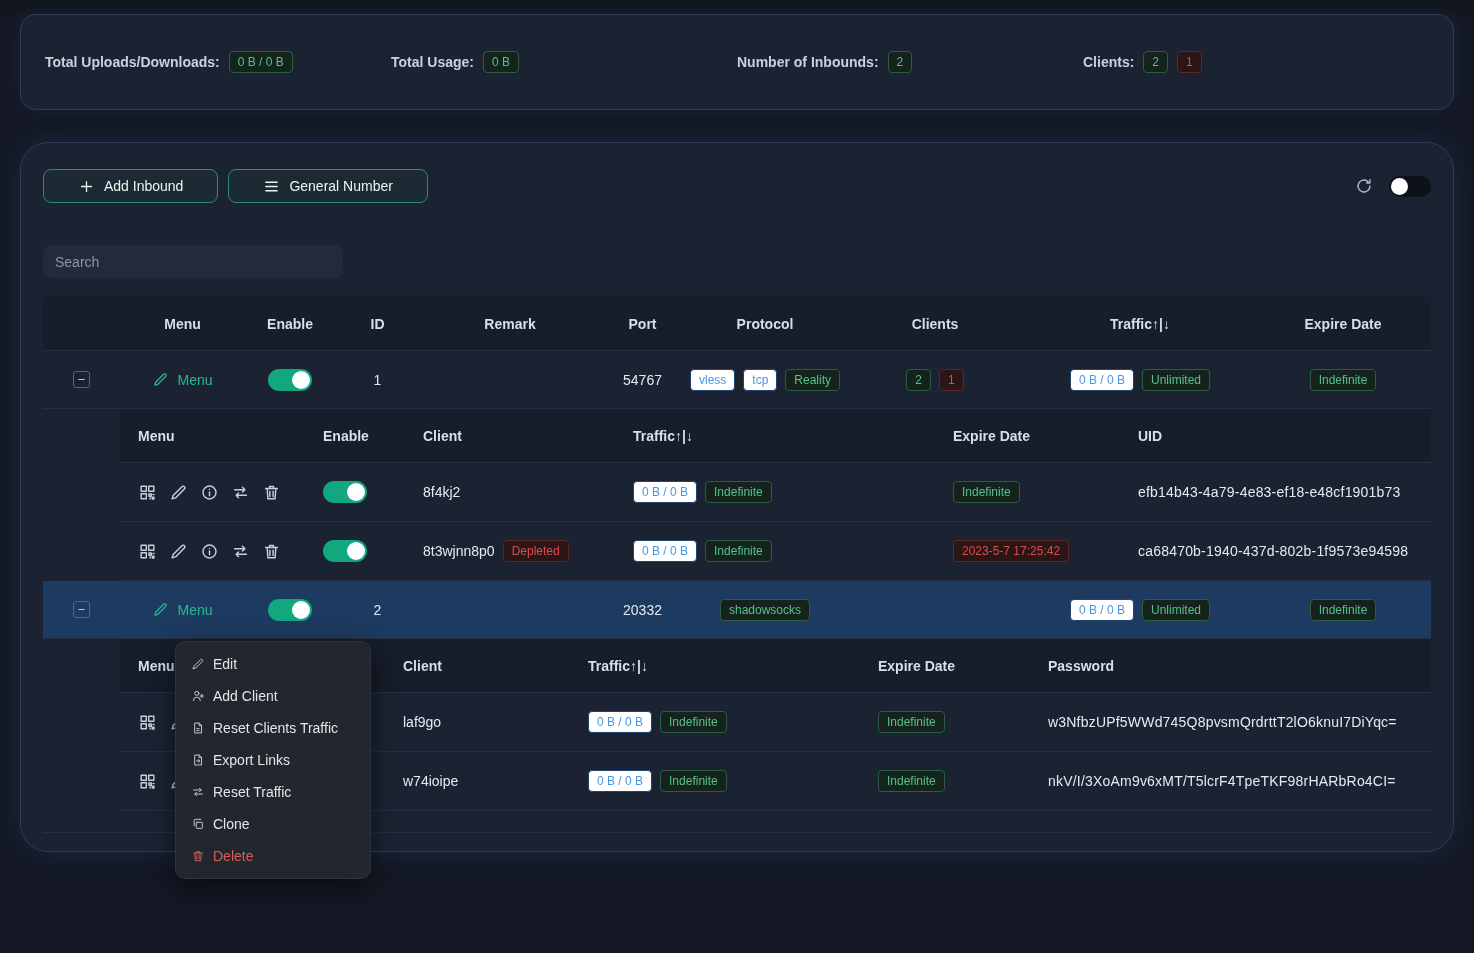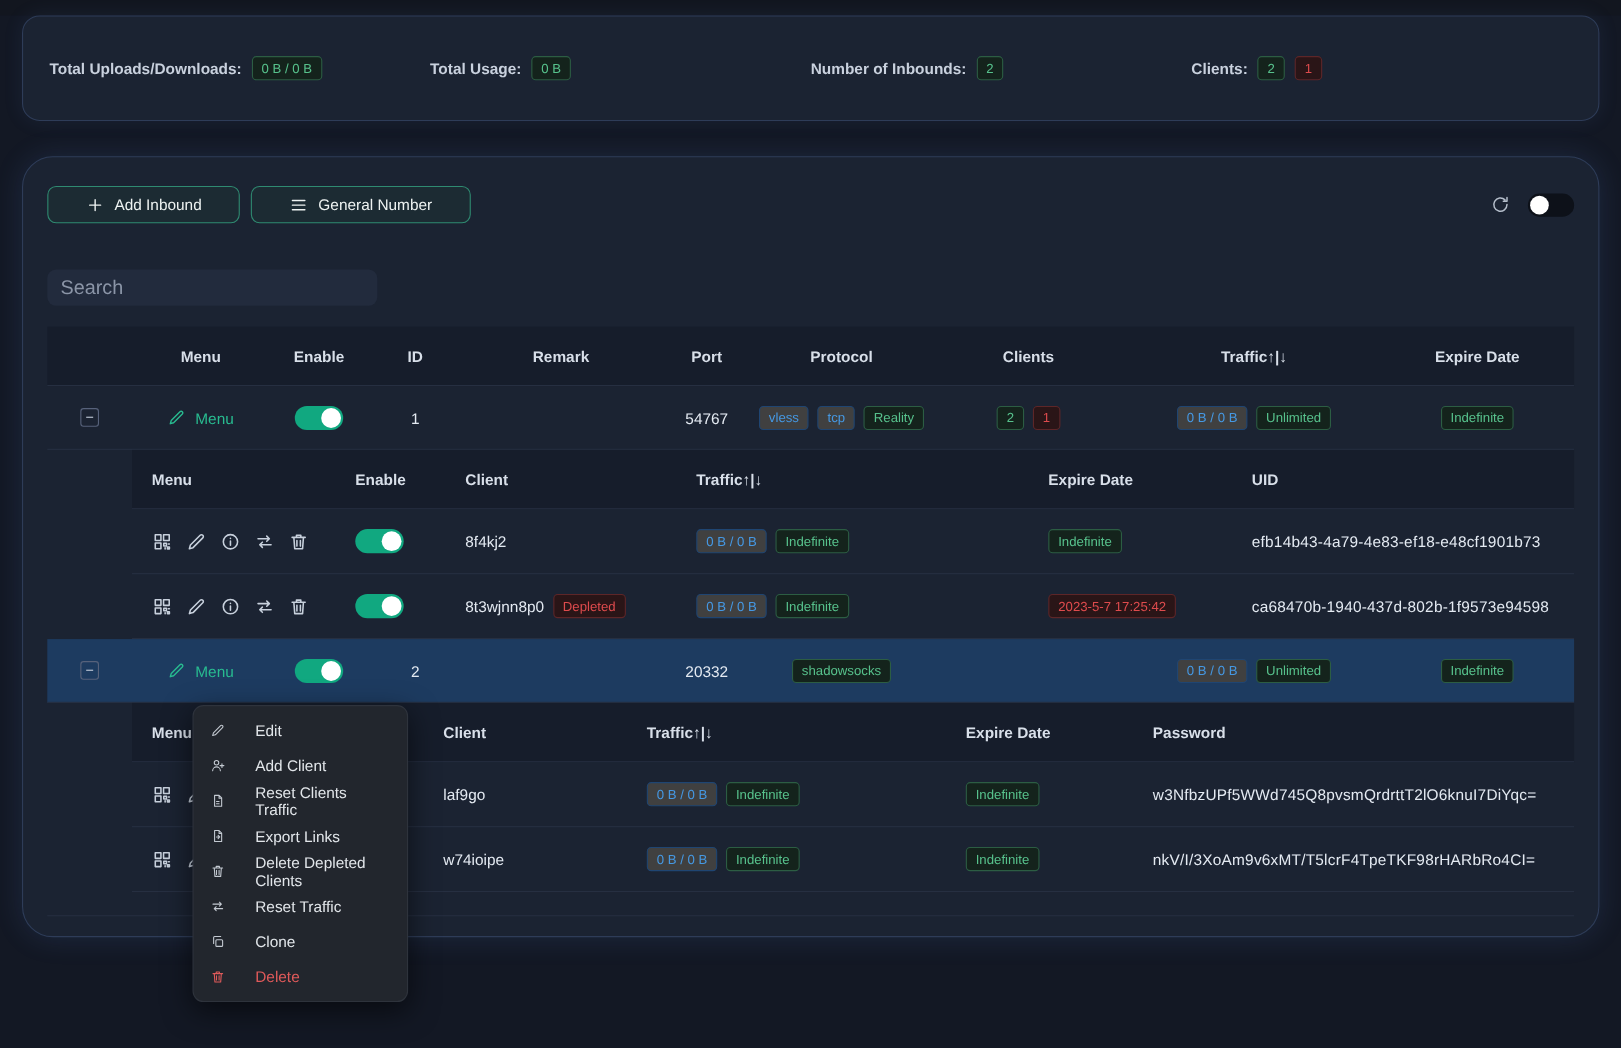--- a/index.html
+++ b/index.html
@@ -15,21 +15,21 @@
   .main-card{margin:32px 20px 0;height:710px;border-radius:28px;padding:26px 22px 0;
     position:relative;box-shadow:0 0 26px rgba(90,130,210,.16)}
 
   .stat{display:flex;align-items:center;gap:9px}
   .stat-label{font-weight:700;color:#c9d1de}
 
   
   .tag{display:inline-flex;align-items:center;height:22px;padding:0 8px;border-radius:4px;
     font-size:12px;line-height:1;border:1px solid;white-space:nowrap}
   .tag.green{color:#57c18c;background:#14231c;border-color:#2c5d43}
-  .tag.blue{color:#4598e3;background:#404040;border-color:#1f4572}
+  .tag.blue{color:#4598e3;background:#ffffff;border-color:#1f4572}
   .tag.red{color:#de4b4d;background:#2a1517;border-color:#5d2628}
   .tags{display:flex;align-items:center;gap:5px;justify-content:center}
 
   
   .toolbar{display:flex;align-items:center;gap:10px}
   .btn{display:inline-flex;align-items:center;gap:9px;height:34px;padding:0 34px;
     background:#1c2b33;border:1px solid #2f8a71;border-radius:8px;color:#eef3f2;
     font-size:14px;font-family:inherit;cursor:pointer}
   .toolbar-right{margin-left:auto;display:flex;align-items:center;gap:16px;color:#b4bdca}
 
@@ -37,21 +37,21 @@
   .switch{position:relative;width:44px;height:22px;border-radius:11px;background:#3a4559;
     display:inline-block;cursor:pointer;flex:none}
   .switch .knob{position:absolute;top:2px;left:2px;width:18px;height:18px;border-radius:50%;background:#fff}
   .switch.on{background:#11a880}
   .switch.on .knob{left:24px}
   .switch.theme{width:42px;height:21px;background:#0d1119}
   .switch.theme .knob{width:17px;height:17px}
 
   
   .search{display:block;margin-top:42px;width:300px;height:33px;background:#222b3d;border:none;
-    border-radius:8px;padding:0 12px;color:#dfe6ef;font-size:18px;font-family:inherit;outline:none}
+    border-radius:8px;padding:0 12px;color:#dfe6ef;font-size:14px;font-family:inherit;outline:none}
   .search::placeholder{color:#8b95a7}
 
   
   .table{margin-top:19px}
   .trow{display:grid;grid-template-columns:77px 125px 90px 85px 180px 85px 160px 180px 230px 1fr;
     align-items:center;border-bottom:1px solid #262f41}
   .trow>.cell{display:flex;justify-content:center;align-items:center;gap:8px;text-align:center}
   .thead{height:54px;background:#161d2b;font-weight:700;color:#d8dfe9}
   .inbound-row{height:58px;color:#e4eaf2}
   .inbound-row.selected{background:#1d3b60}
@@ -76,21 +76,21 @@
   
   .ic{width:17px;height:17px;stroke:currentColor;fill:none;stroke-width:1.8;
     stroke-linecap:round;stroke-linejoin:round;flex:none}
   .ic.a{width:19px;height:19px;cursor:pointer;color:#c7d0dc}
   .ic.sync{width:18px;height:18px;cursor:pointer}
 
   
   .context-menu{position:absolute;left:175px;top:627px;width:196px;background:#22262d;
     border:1px solid #2e333c;border-radius:10px;padding:6px 0;z-index:50;
     box-shadow:0 8px 26px rgba(0,0,0,.55)}
-  .cm-item{display:flex;align-items:center;gap:27px;height:32px;padding:0 15px;
+  .cm-item{display:flex;align-items:center;gap:8px;height:32px;padding:0 15px;
     font-size:14px;color:#e2e6ea;cursor:pointer}
   .cm-item .ic{width:14px;height:14px;color:#c3c9d1;stroke-width:1.7}
   .cm-item.danger,.cm-item.danger .ic{color:#e05a5a}
 </style>
 </head>
 <body>
 
 <svg width="0" height="0" style="position:absolute" aria-hidden="true">
   <defs>
     <symbol id="i-plus" viewBox="0 0 24 24">
@@ -458,37 +458,31 @@
       <span>Reset Clients Traffic</span>
     </div>
     <div class="cm-item">
       <svg class="ic">
           <use href="#i-file-export"></use>
         </svg>
       <span>Export Links</span>
     </div>
     <div class="cm-item">
       <svg class="ic">
+          <use href="#i-swap"></use>
+        </svg>
+      <span>Reset Traffic</span>
+    </div>
+    <div class="cm-item">
+      <svg class="ic">
+          <use href="#i-copy"></use>
+        </svg>
+      <span>Clone</span>
+    </div>
+    <div class="cm-item danger">
+      <svg class="ic">
           <use href="#i-trash"></use>
         </svg>
-      <span>Delete Depleted Clients</span>
-    </div>
-    <div class="cm-item">
-      <svg class="ic">
-          <use href="#i-swap"></use>
-        </svg>
-      <span>Reset Traffic</span>
-    </div>
-    <div class="cm-item">
-      <svg class="ic">
-          <use href="#i-copy"></use>
-        </svg>
-      <span>Clone</span>
-    </div>
-    <div class="cm-item danger">
-      <svg class="ic">
-          <use href="#i-trash"></use>
-        </svg>
       <span>Delete</span>
     </div>
   </div>
 
 </div>
 
 </body></html>

